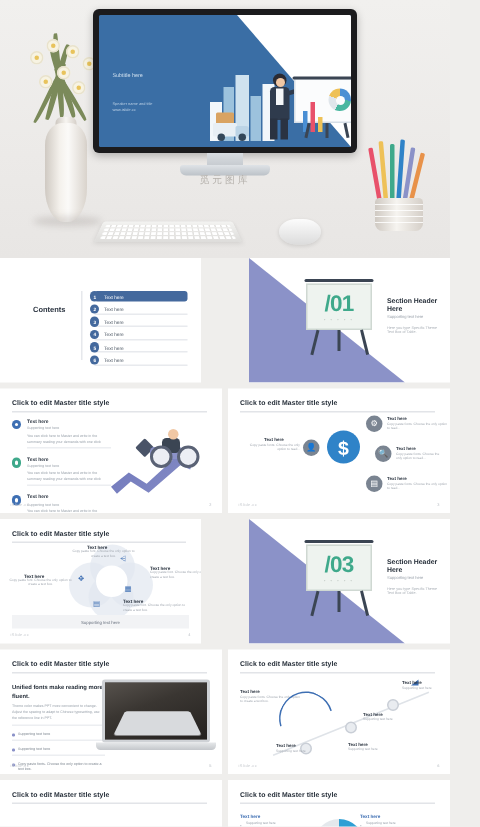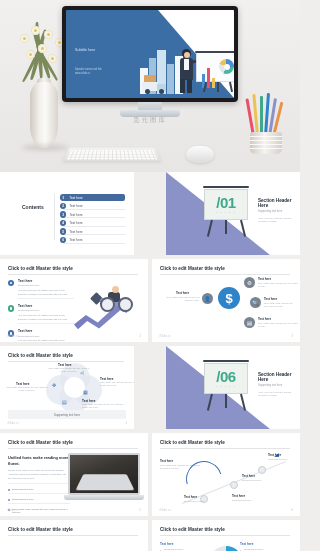--- a/index.html
+++ b/index.html
@@ -449,21 +449,21 @@
         <div class="support">Supporting text here</div>
         <div class="s-brand">iSlide.cc</div>
         <div class="s-num">4</div>
       </div>
 
       <div class="slide sec">
         <div class="sec-diag"></div>
         <div class="easel">
           <div class="easel-top"></div>
           <div class="easel-face"></div>
-          <div class="easel-num">/06</div>
+          <div class="easel-num">/03</div>
           <div class="easel-dots">• • • • •</div>
           <div class="easel-legs">
             <div class="leg" style="left:4px;height:17px;transform:rotate(14deg);"></div>
             <div class="leg" style="left:33px;height:17px;transform:rotate(-14deg);"></div>
             <div class="leg" style="left:18px;height:14px;"></div>
           </div>
         </div>
         <div class="sec-txt">
           <div class="sec-title">Section Header Here</div>
           <div class="sec-sub">Supporting text here</div>

